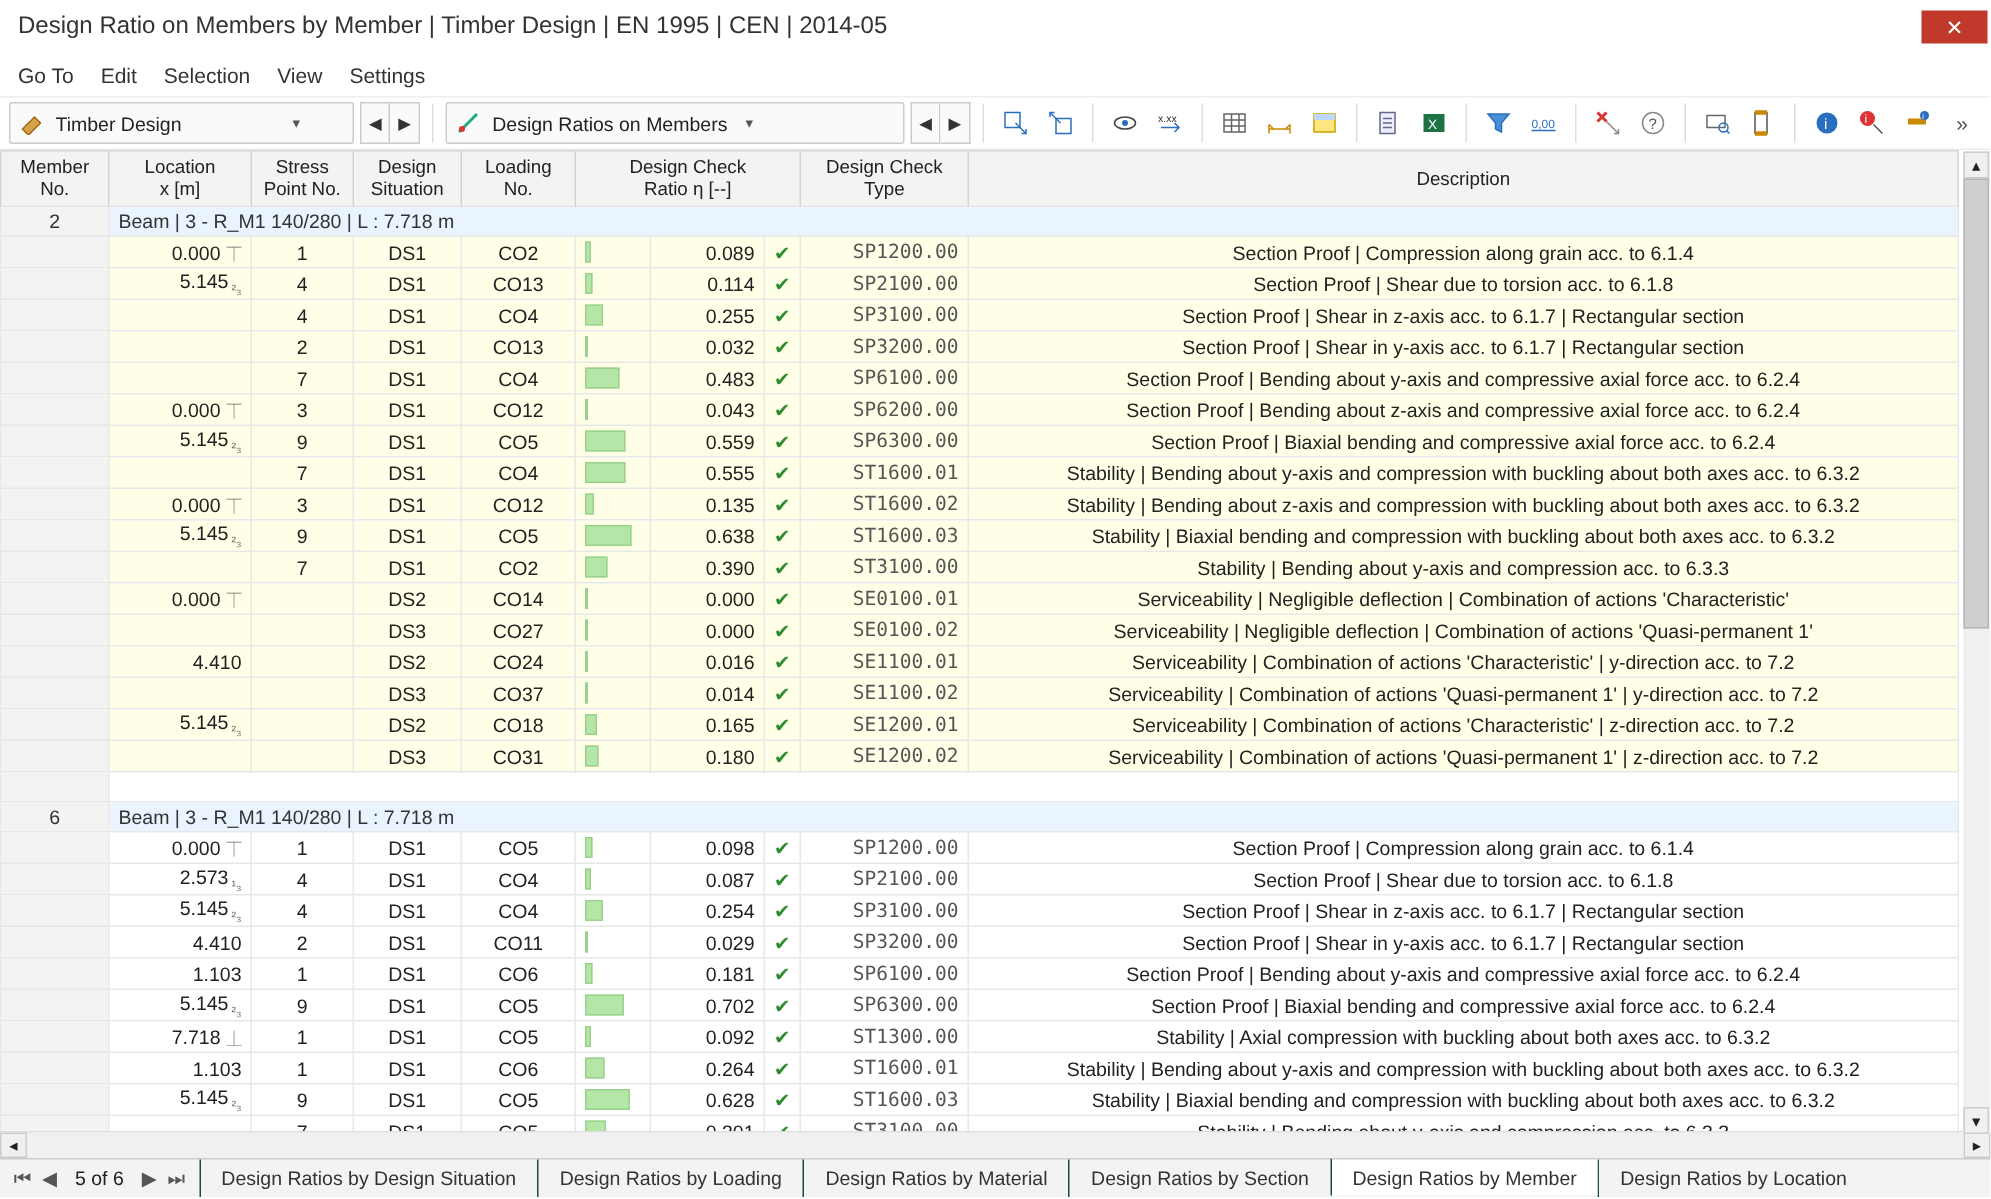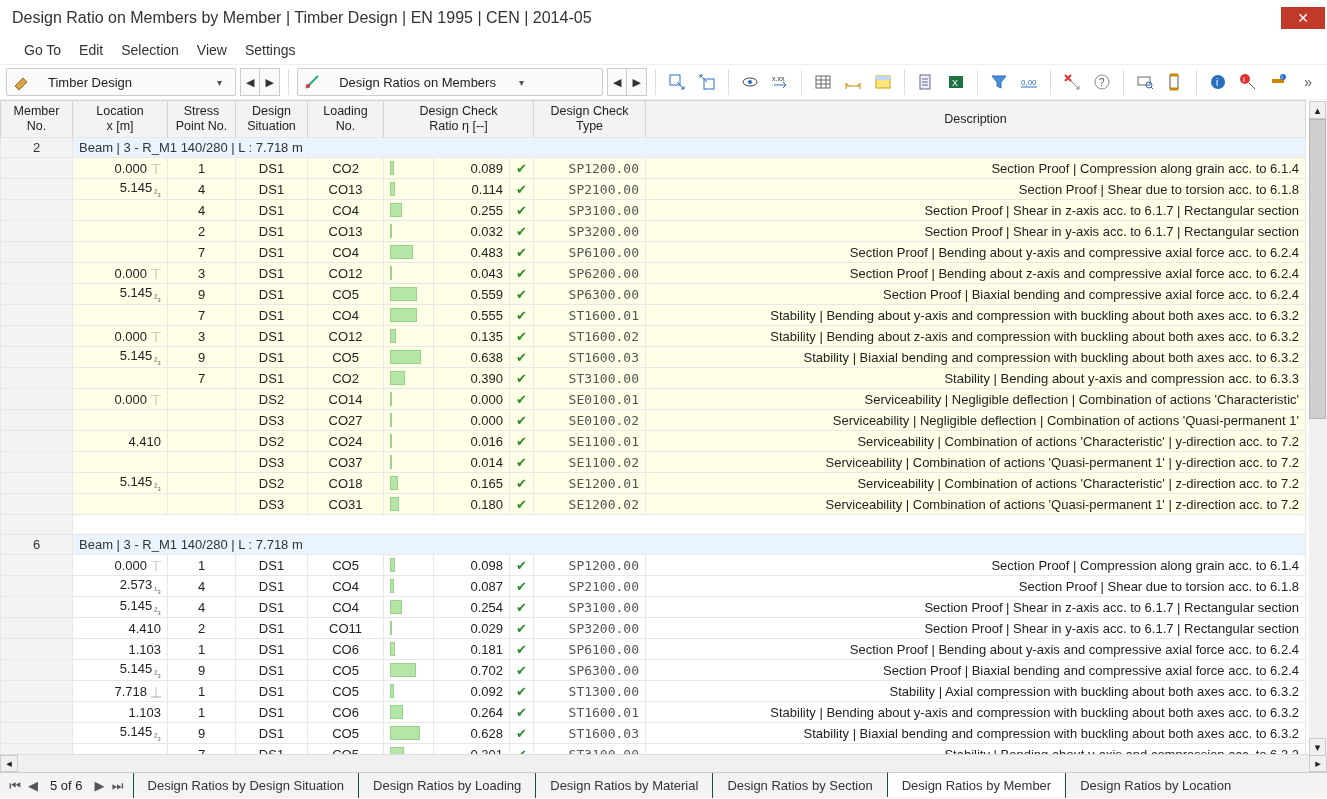--- a/index.html
+++ b/index.html
@@ -3,25 +3,25 @@
 <meta charset="utf-8">
 <style>
 * { box-sizing: border-box; margin: 0; padding: 0; }
 body { font-family: "Segoe UI", Arial, sans-serif; font-size: 13px; color: #222; background: #fff; width: 1327px; height: 799px; overflow: hidden; position: relative; }
 
 .title-bar { display: flex; align-items: center; height: 36px; padding: 0 0 0 12px; background: #fff; }
 .title-text { font-size: 16px; color: #333; flex: 0 0 auto; }
 .title-spacer { flex: 1 1 auto; }
 .close-btn { width: 44px; height: 22px; background: #c0392b; color: #fff; display: flex; align-items: center; justify-content: center; font-size: 14px; margin-right: 2px; }
 
-.menu-bar { height: 28px; display: flex; align-items: center; padding: 0 12px; gap: 18px; font-size: 14px; color: #333; margin-left: 12px; }
+.menu-bar { height: 28px; display: flex; align-items: center; padding: 0 12px; gap: 18px; font-size: 14px; color: #333; }
 .menu-item { cursor: pointer; }
 
 .tool-row { height: 36px; display: flex; align-items: center; padding: 2px 6px; gap: 4px; background: #fff; border-top: 1px solid #eee; border-bottom: 1px solid #eee;}
-.combo { display: inline-flex; align-items: center; height: 28px; border: 1px solid #ccc; background: #fafafa; padding: 0 6px; gap: 17px; font-size: 13px; border-radius: 2px;}
+.combo { display: inline-flex; align-items: center; height: 28px; border: 1px solid #ccc; background: #fafafa; padding: 0 6px; gap: 6px; font-size: 13px; border-radius: 2px;}
 .combo .ico { width: 16px; height: 16px; display:inline-flex;align-items:center;justify-content:center;}
 .combo .cb-text { padding: 0 2px; min-width: 150px; }
 .combo .dd { color:#555; font-size:10px; padding:0 4px;}
 .nav-arrows { display:inline-flex; }
 .nav-arrow { width:20px; height:28px; display:flex;align-items:center;justify-content:center; border:1px solid #ccc; background:#fafafa; font-size:11px; color:#333;}
 .nav-arrow + .nav-arrow { border-left:none;}
 .tool-sep { width:1px; height:26px; background:#ddd; margin:0 4px;}
 .tool-btn { width:28px; height:28px; display:flex; align-items:center; justify-content:center; border:1px solid transparent; border-radius:2px;}
 .tool-btn svg{width:18px;height:18px;}
 
@@ -31,21 +31,21 @@
 .grid td{font-size:13px;border:1px solid #e7e7e7;padding:1px 6px; height:20px;white-space:nowrap;overflow:hidden;}
 .col-member{width:72px;text-align:center;background:#f3f3f3;}
 .col-loc{width:95px;text-align:right;}
 .col-sp{width:68px;text-align:center;}
 .col-ds{width:72px;text-align:center;}
 .col-ln{width:76px;text-align:center;}
 .col-bar{width:50px;}
 .col-ratio{width:76px;text-align:right;}
 .col-check{width:24px;text-align:left;color:#2e8b2e;}
 .col-type{width:112px;text-align:right;font-family:Consolas,monospace;color:#555;}
-.col-desc{width:660px;text-align:right;}
+.col-desc{width:660px;text-align:center;}
 .group-row td{background:#eaf4ff;color:#333;font-family:"Segoe UI",Arial,sans-serif;}
 .group-row .col-member{background:#f3f3f3;font-family:"Segoe UI",Arial,sans-serif;}
 tbody tr:not(.group-row) td.col-member{background:#f3f3f3;}
 tbody.g0 tr:not(.group-row) td:not(.col-member){background:#feffe6;}
 tbody.g1 tr:not(.group-row) td:not(.col-member){background:#ffffff;}
 .bar{display:block;height:14px;background:#b4e6a8;border:1px solid #9bd18d;margin:2px 0;}
 .loc-sub{font-size:9px;color:#666;vertical-align:sub;padding-left:2px;}
 .loc-sym{font-size:10px;color:#666;padding-left:4px;}
 
 .h-scroll{height:18px;background:#f0f0f0;display:flex;align-items:center;border-top:1px solid #ddd;}

